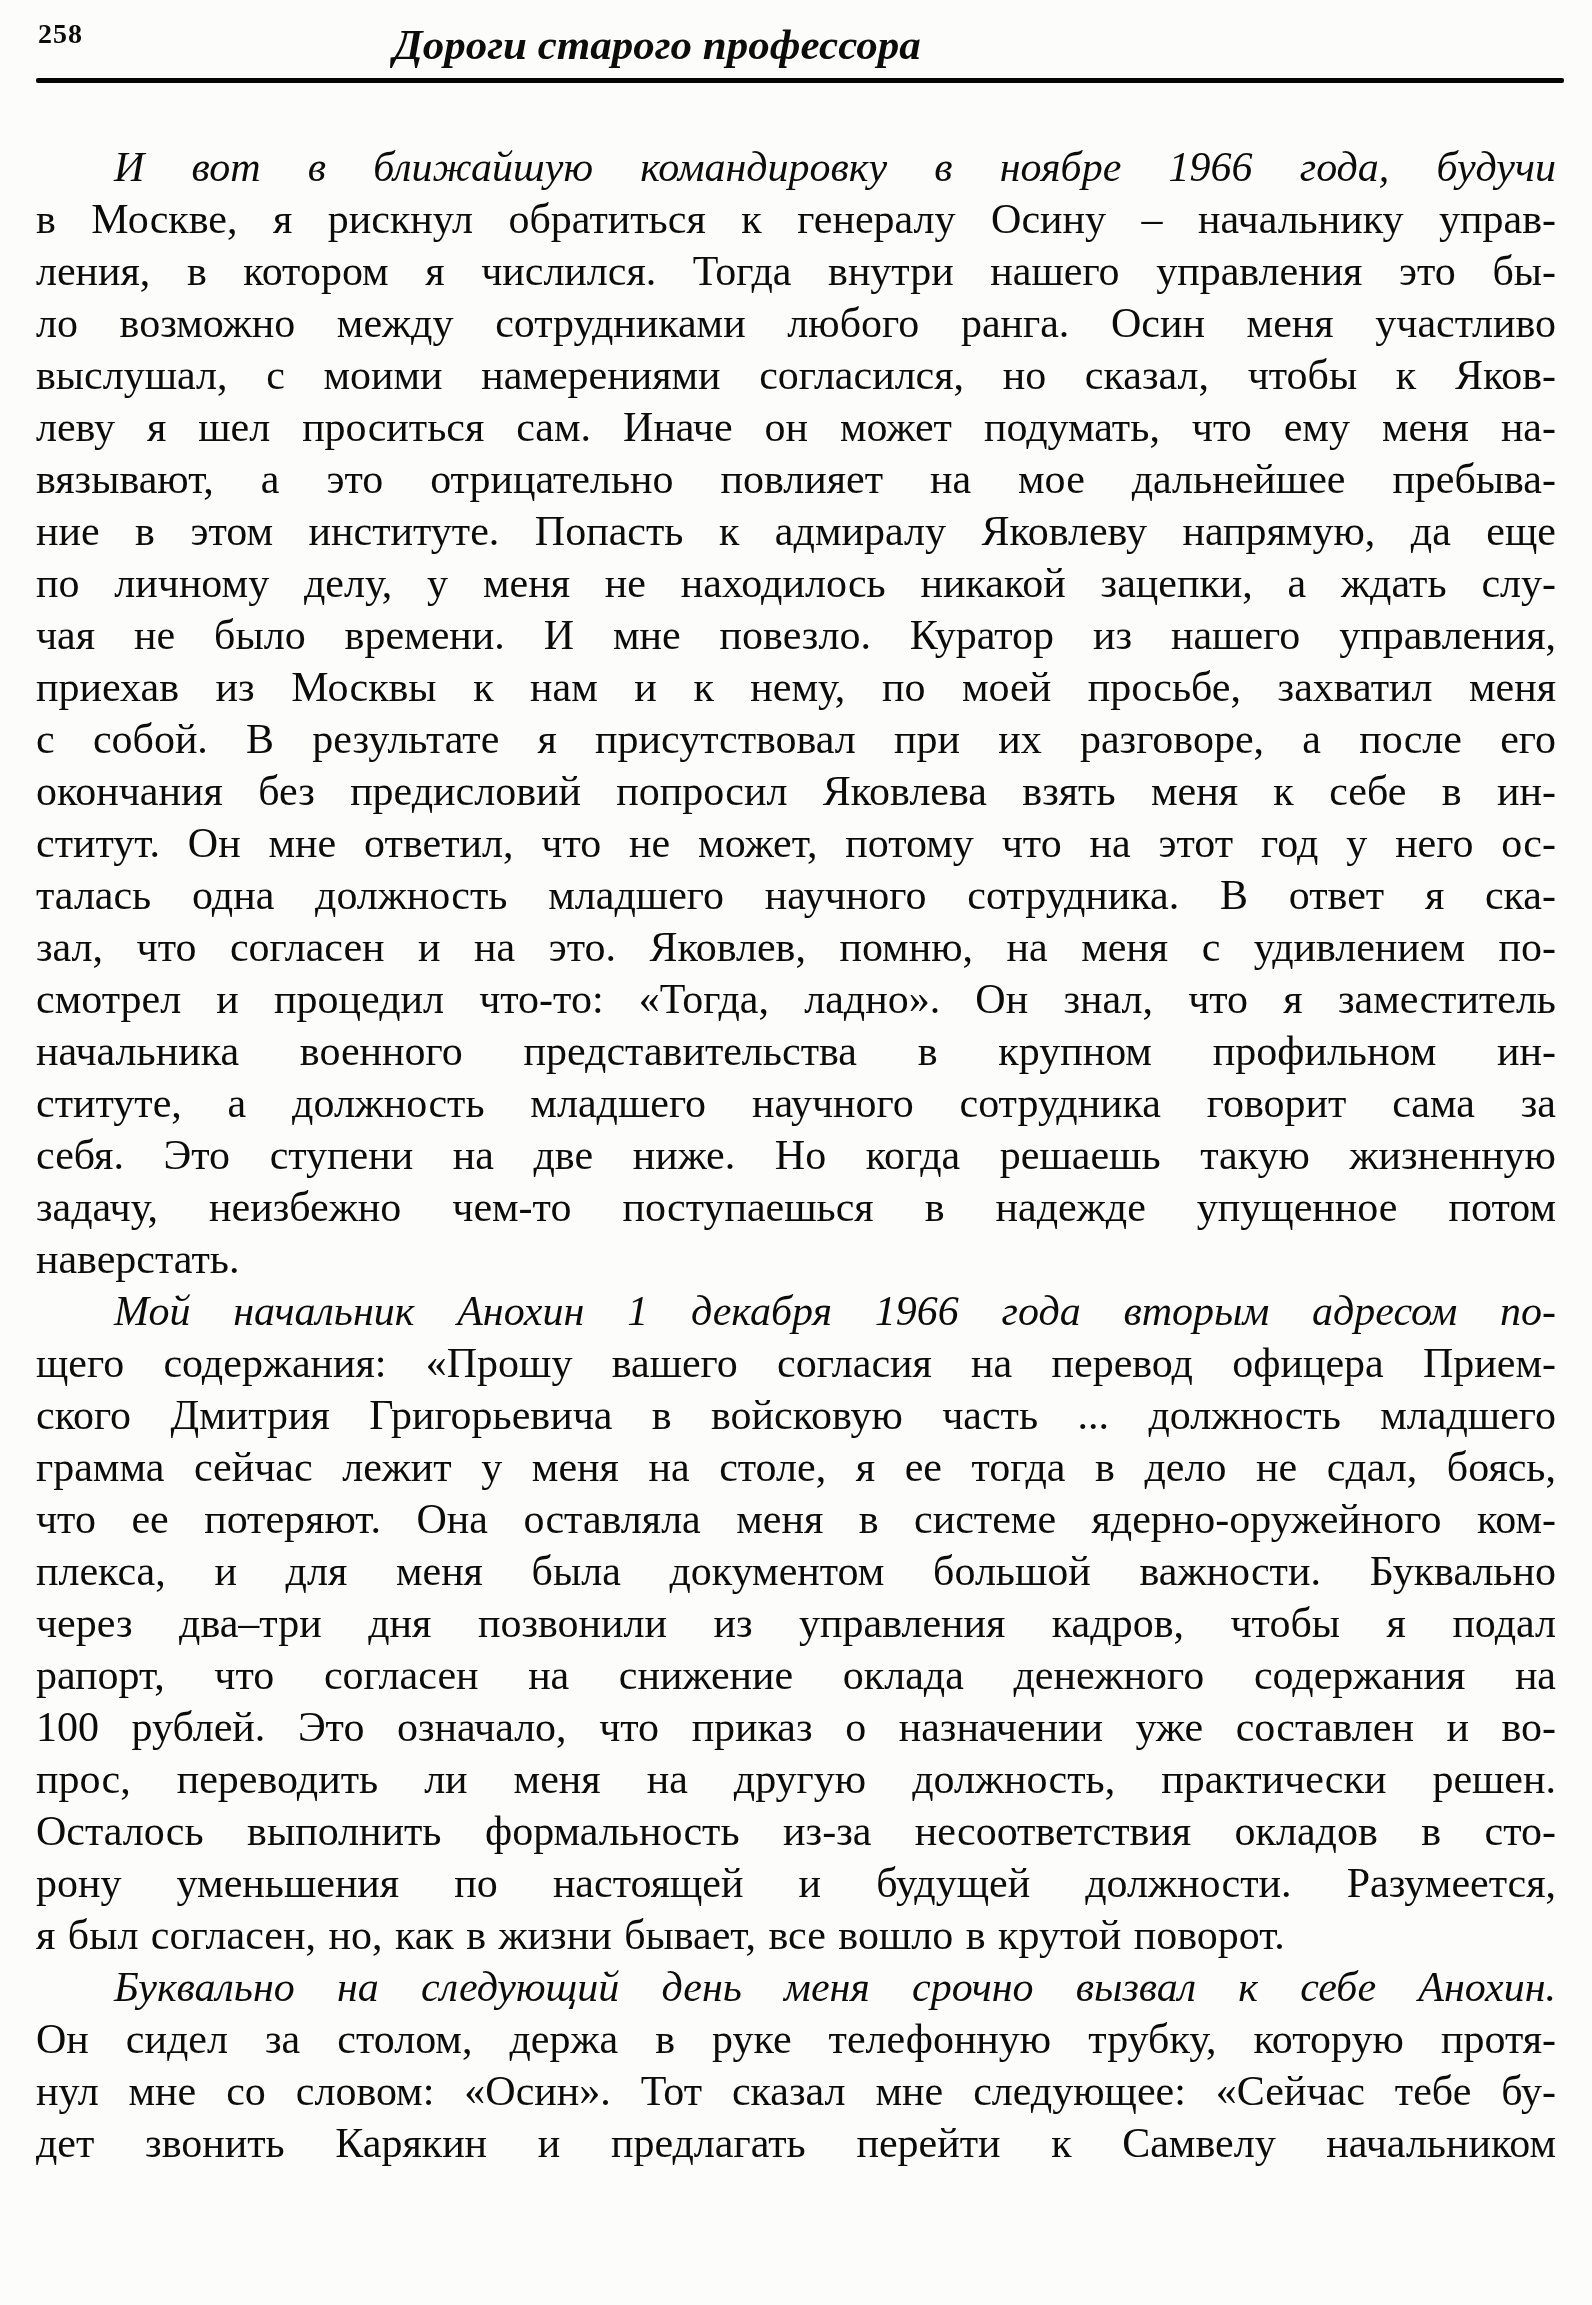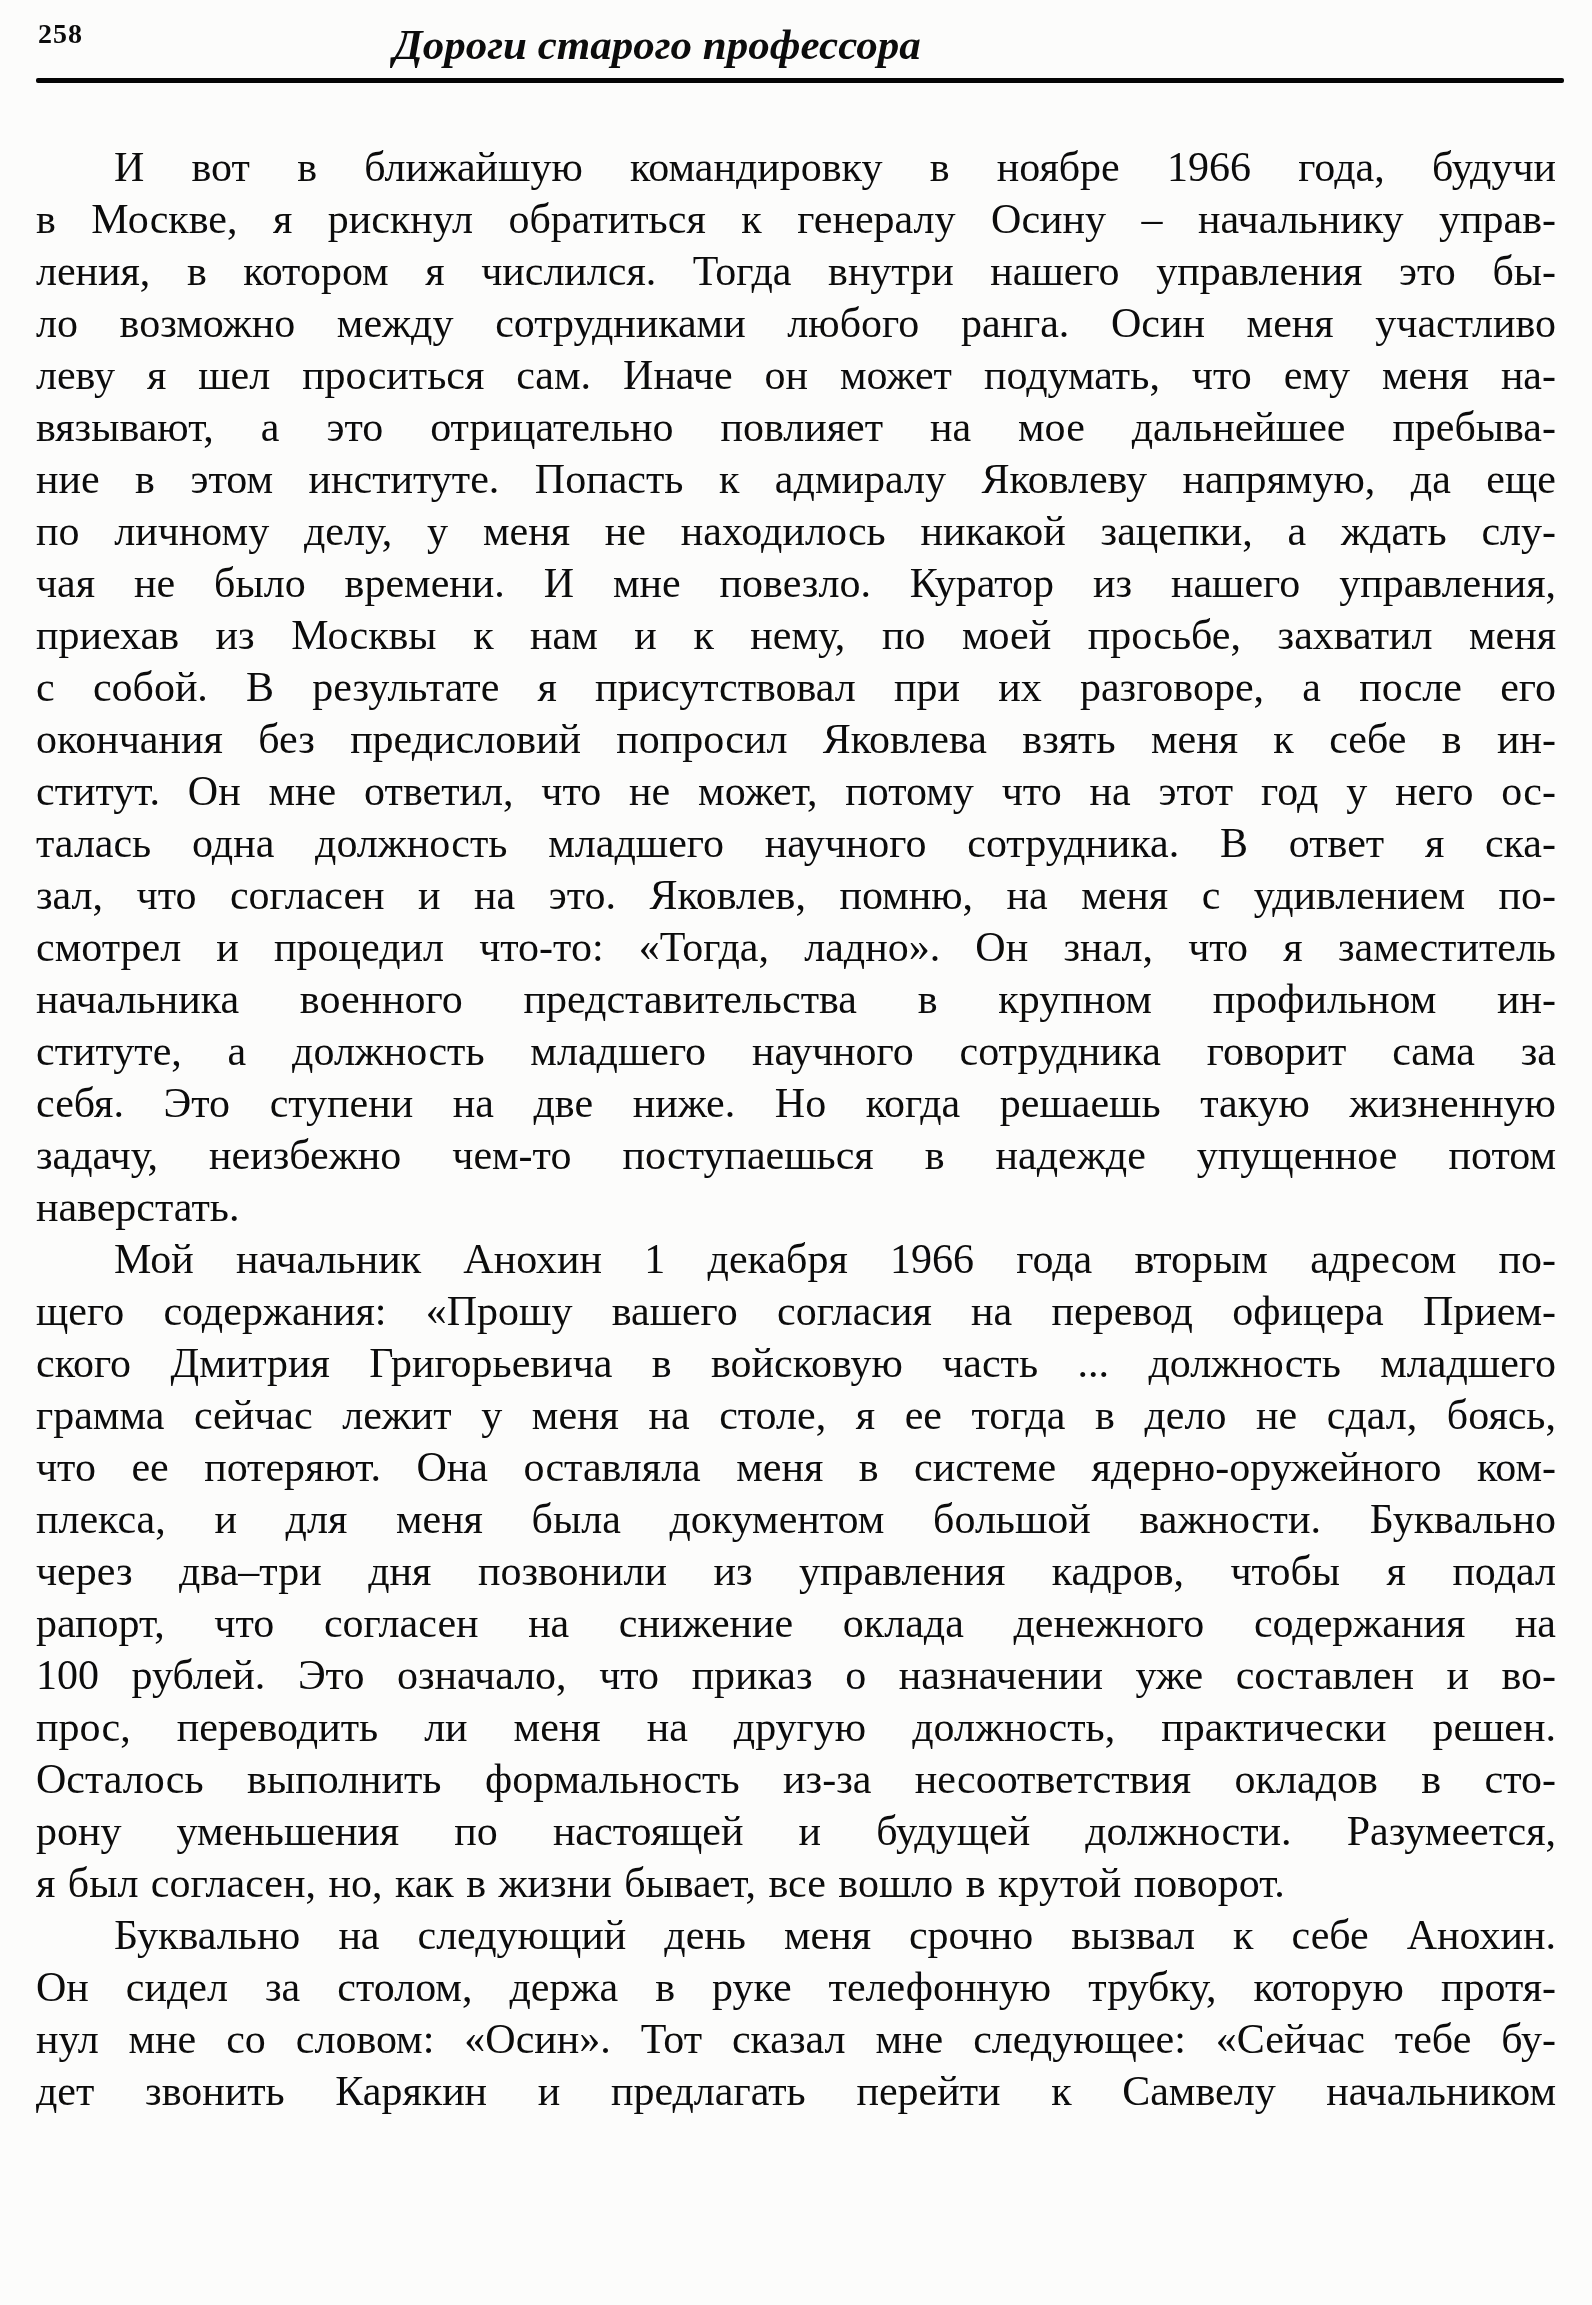--- a/index.html
+++ b/index.html
@@ -27,35 +27,36 @@
   }
   .page-body {
     position: absolute; left: 36px; top: 141px; width: 1520px;
   }
   .line {
     font-size: 42px; line-height: 52px; height: 52px;
     overflow: hidden;
     text-align: justify; text-align-last: justify;
     word-spacing: 2px;
   }
-  .line.indent { text-indent: 78px; }
+  .line.indent { text-indent: 78px; font-style: italic; }
   .line.no-justify { text-align-last: left; }
 </style>
 </head>
 <body>
 
 <div class="page-number">258</div>
 <div class="running-title">Дороги старого профессора</div>
 <div class="header-rule"></div>
 <div class="page-body">
     <div>
       <div class="line indent">И вот в ближайшую командировку в ноябре 1966 года, будучи</div>
       <div class="line">в Москве, я рискнул обратиться к генералу Осину – начальнику управ-</div>
       <div class="line">ления, в котором я числился. Тогда внутри нашего управления это бы-</div>
       <div class="line">ло возможно между сотрудниками любого ранга. Осин меня участливо</div>
+      <div class="line">выслушал, с моими намерениями согласился, но сказал, чтобы к Яков-</div>
       <div class="line">леву я шел проситься сам. Иначе он может подумать, что ему меня на-</div>
       <div class="line">вязывают, а это отрицательно повлияет на мое дальнейшее пребыва-</div>
       <div class="line">ние в этом институте. Попасть к адмиралу Яковлеву напрямую, да еще</div>
       <div class="line">по личному делу, у меня не находилось никакой зацепки, а ждать слу-</div>
       <div class="line">чая не было времени. И мне повезло. Куратор из нашего управления,</div>
       <div class="line">приехав из Москвы к нам и к нему, по моей просьбе, захватил меня</div>
       <div class="line">с собой. В результате я присутствовал при их разговоре, а после его</div>
       <div class="line">окончания без предисловий попросил Яковлева взять меня к себе в ин-</div>
       <div class="line">ститут. Он мне ответил, что не может, потому что на этот год у него ос-</div>
       <div class="line">талась одна должность младшего научного сотрудника. В ответ я ска-</div>

